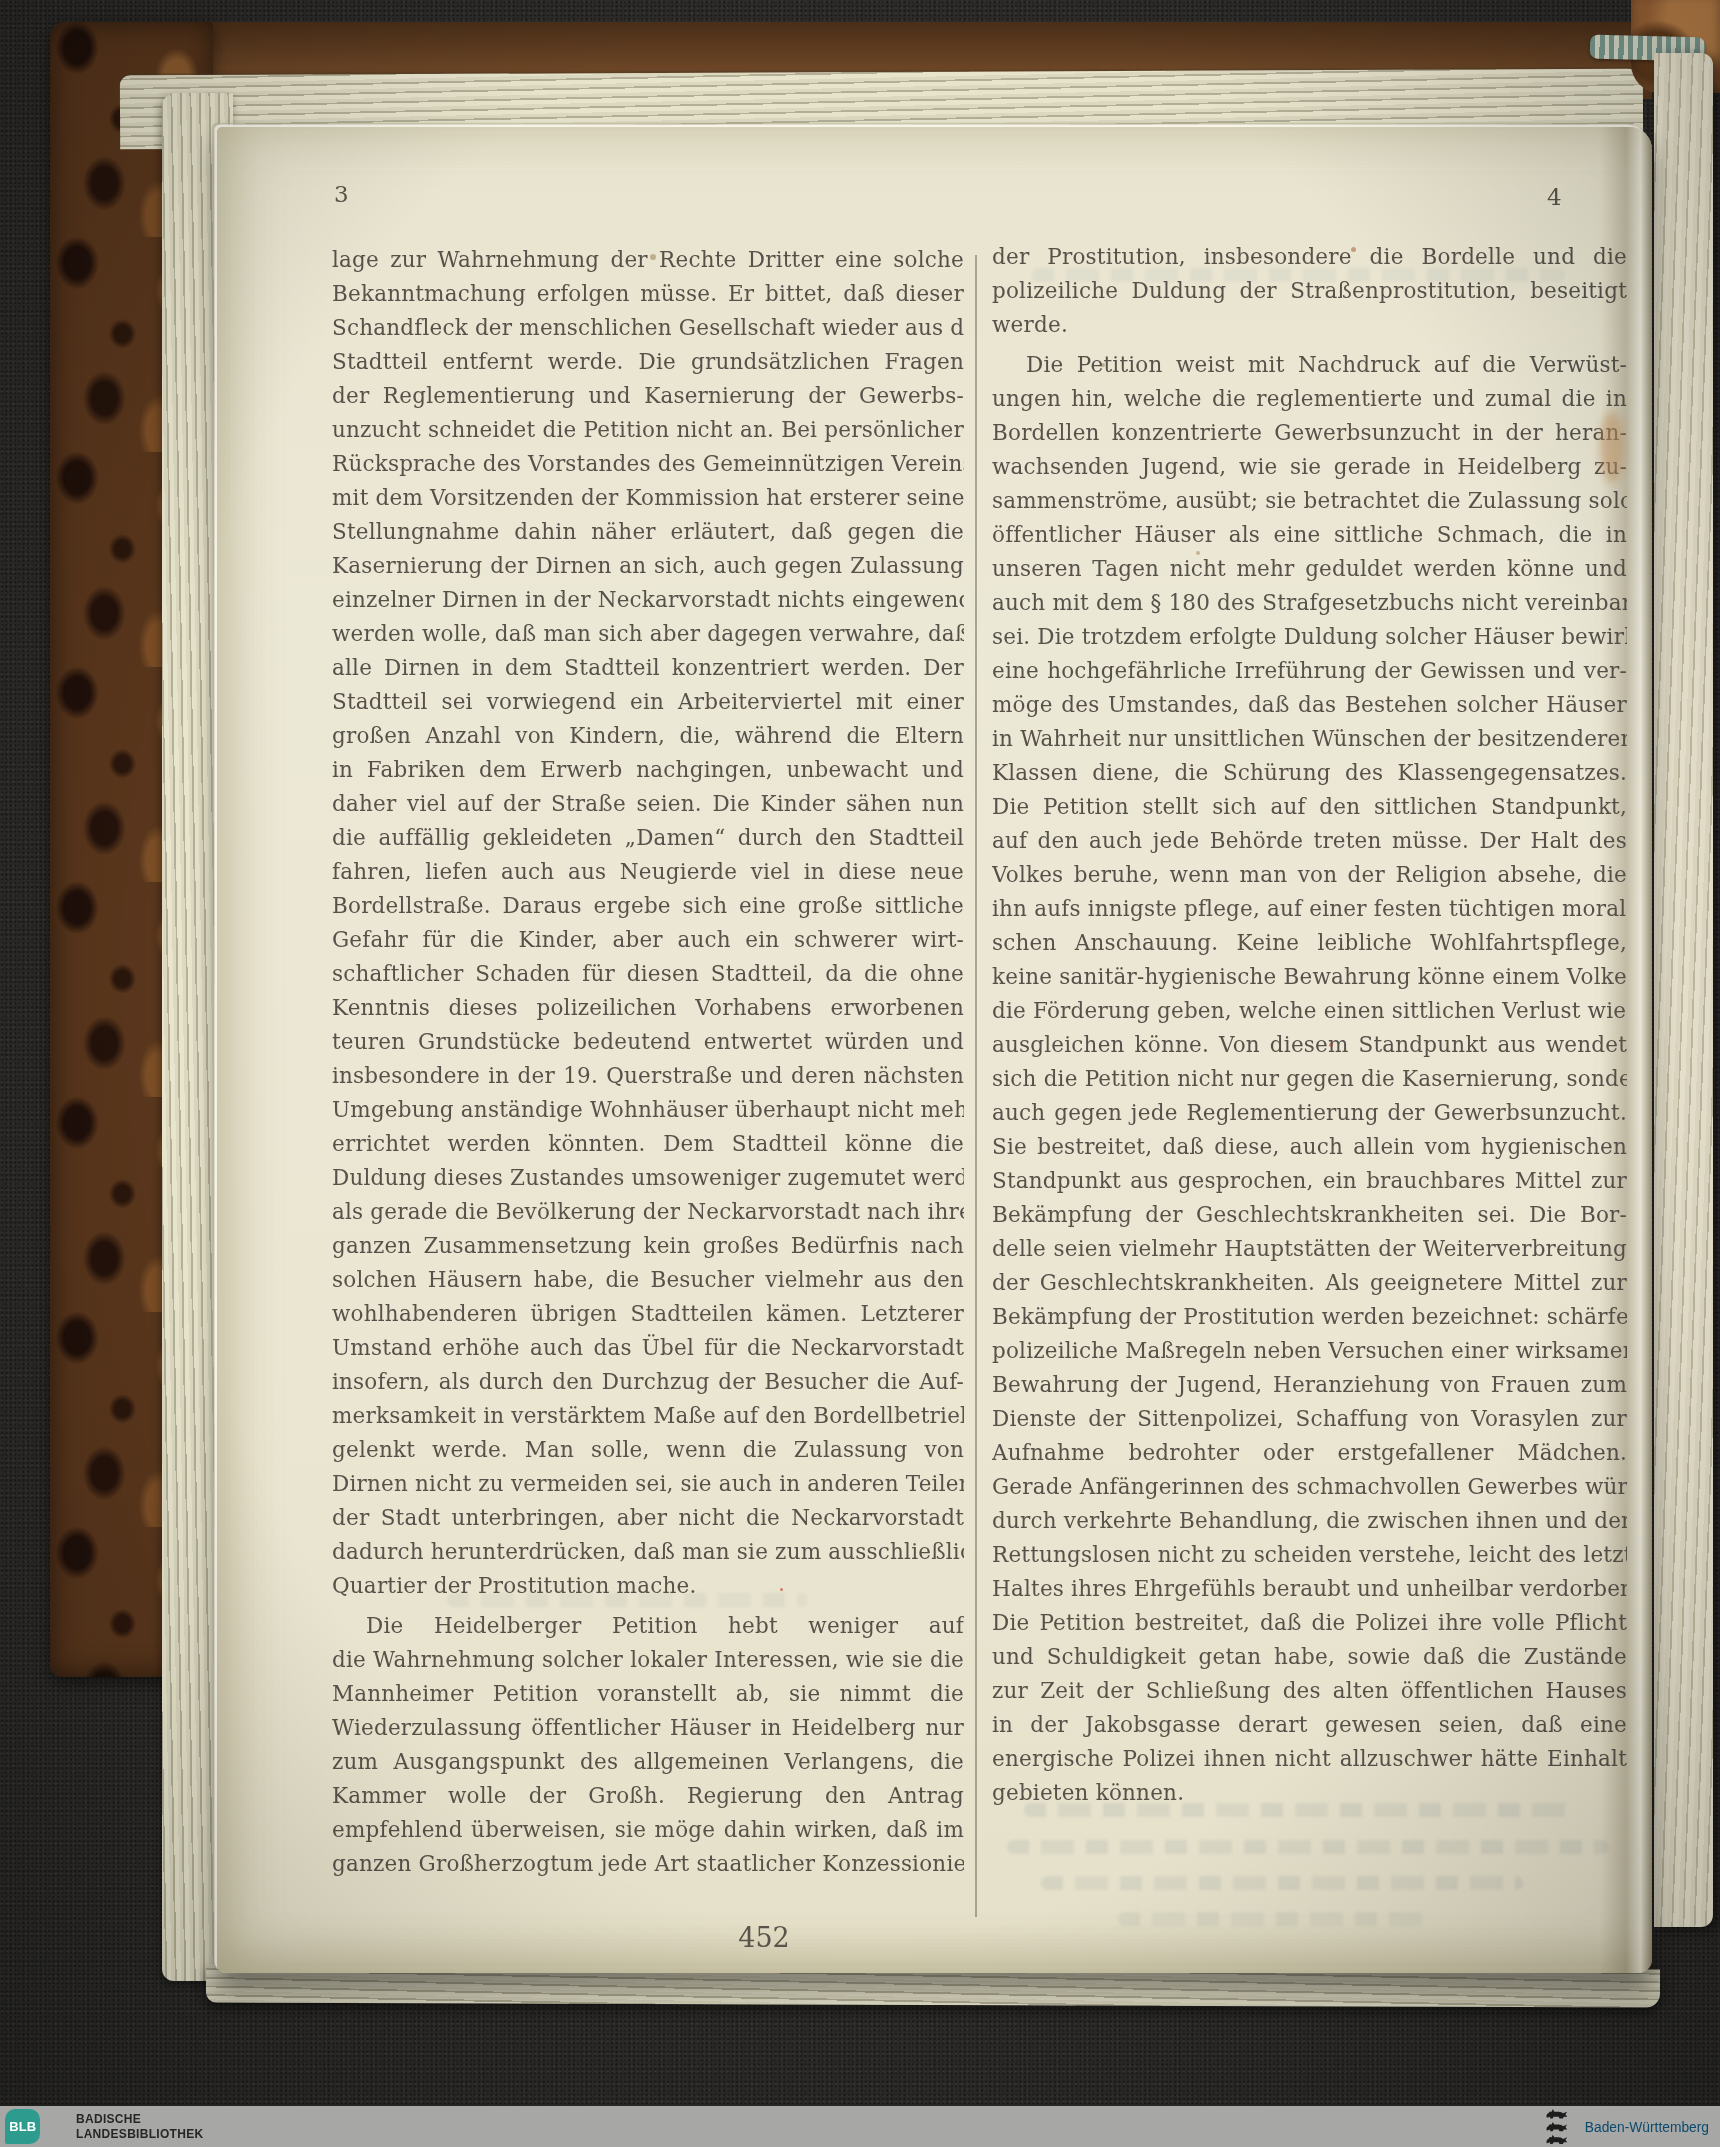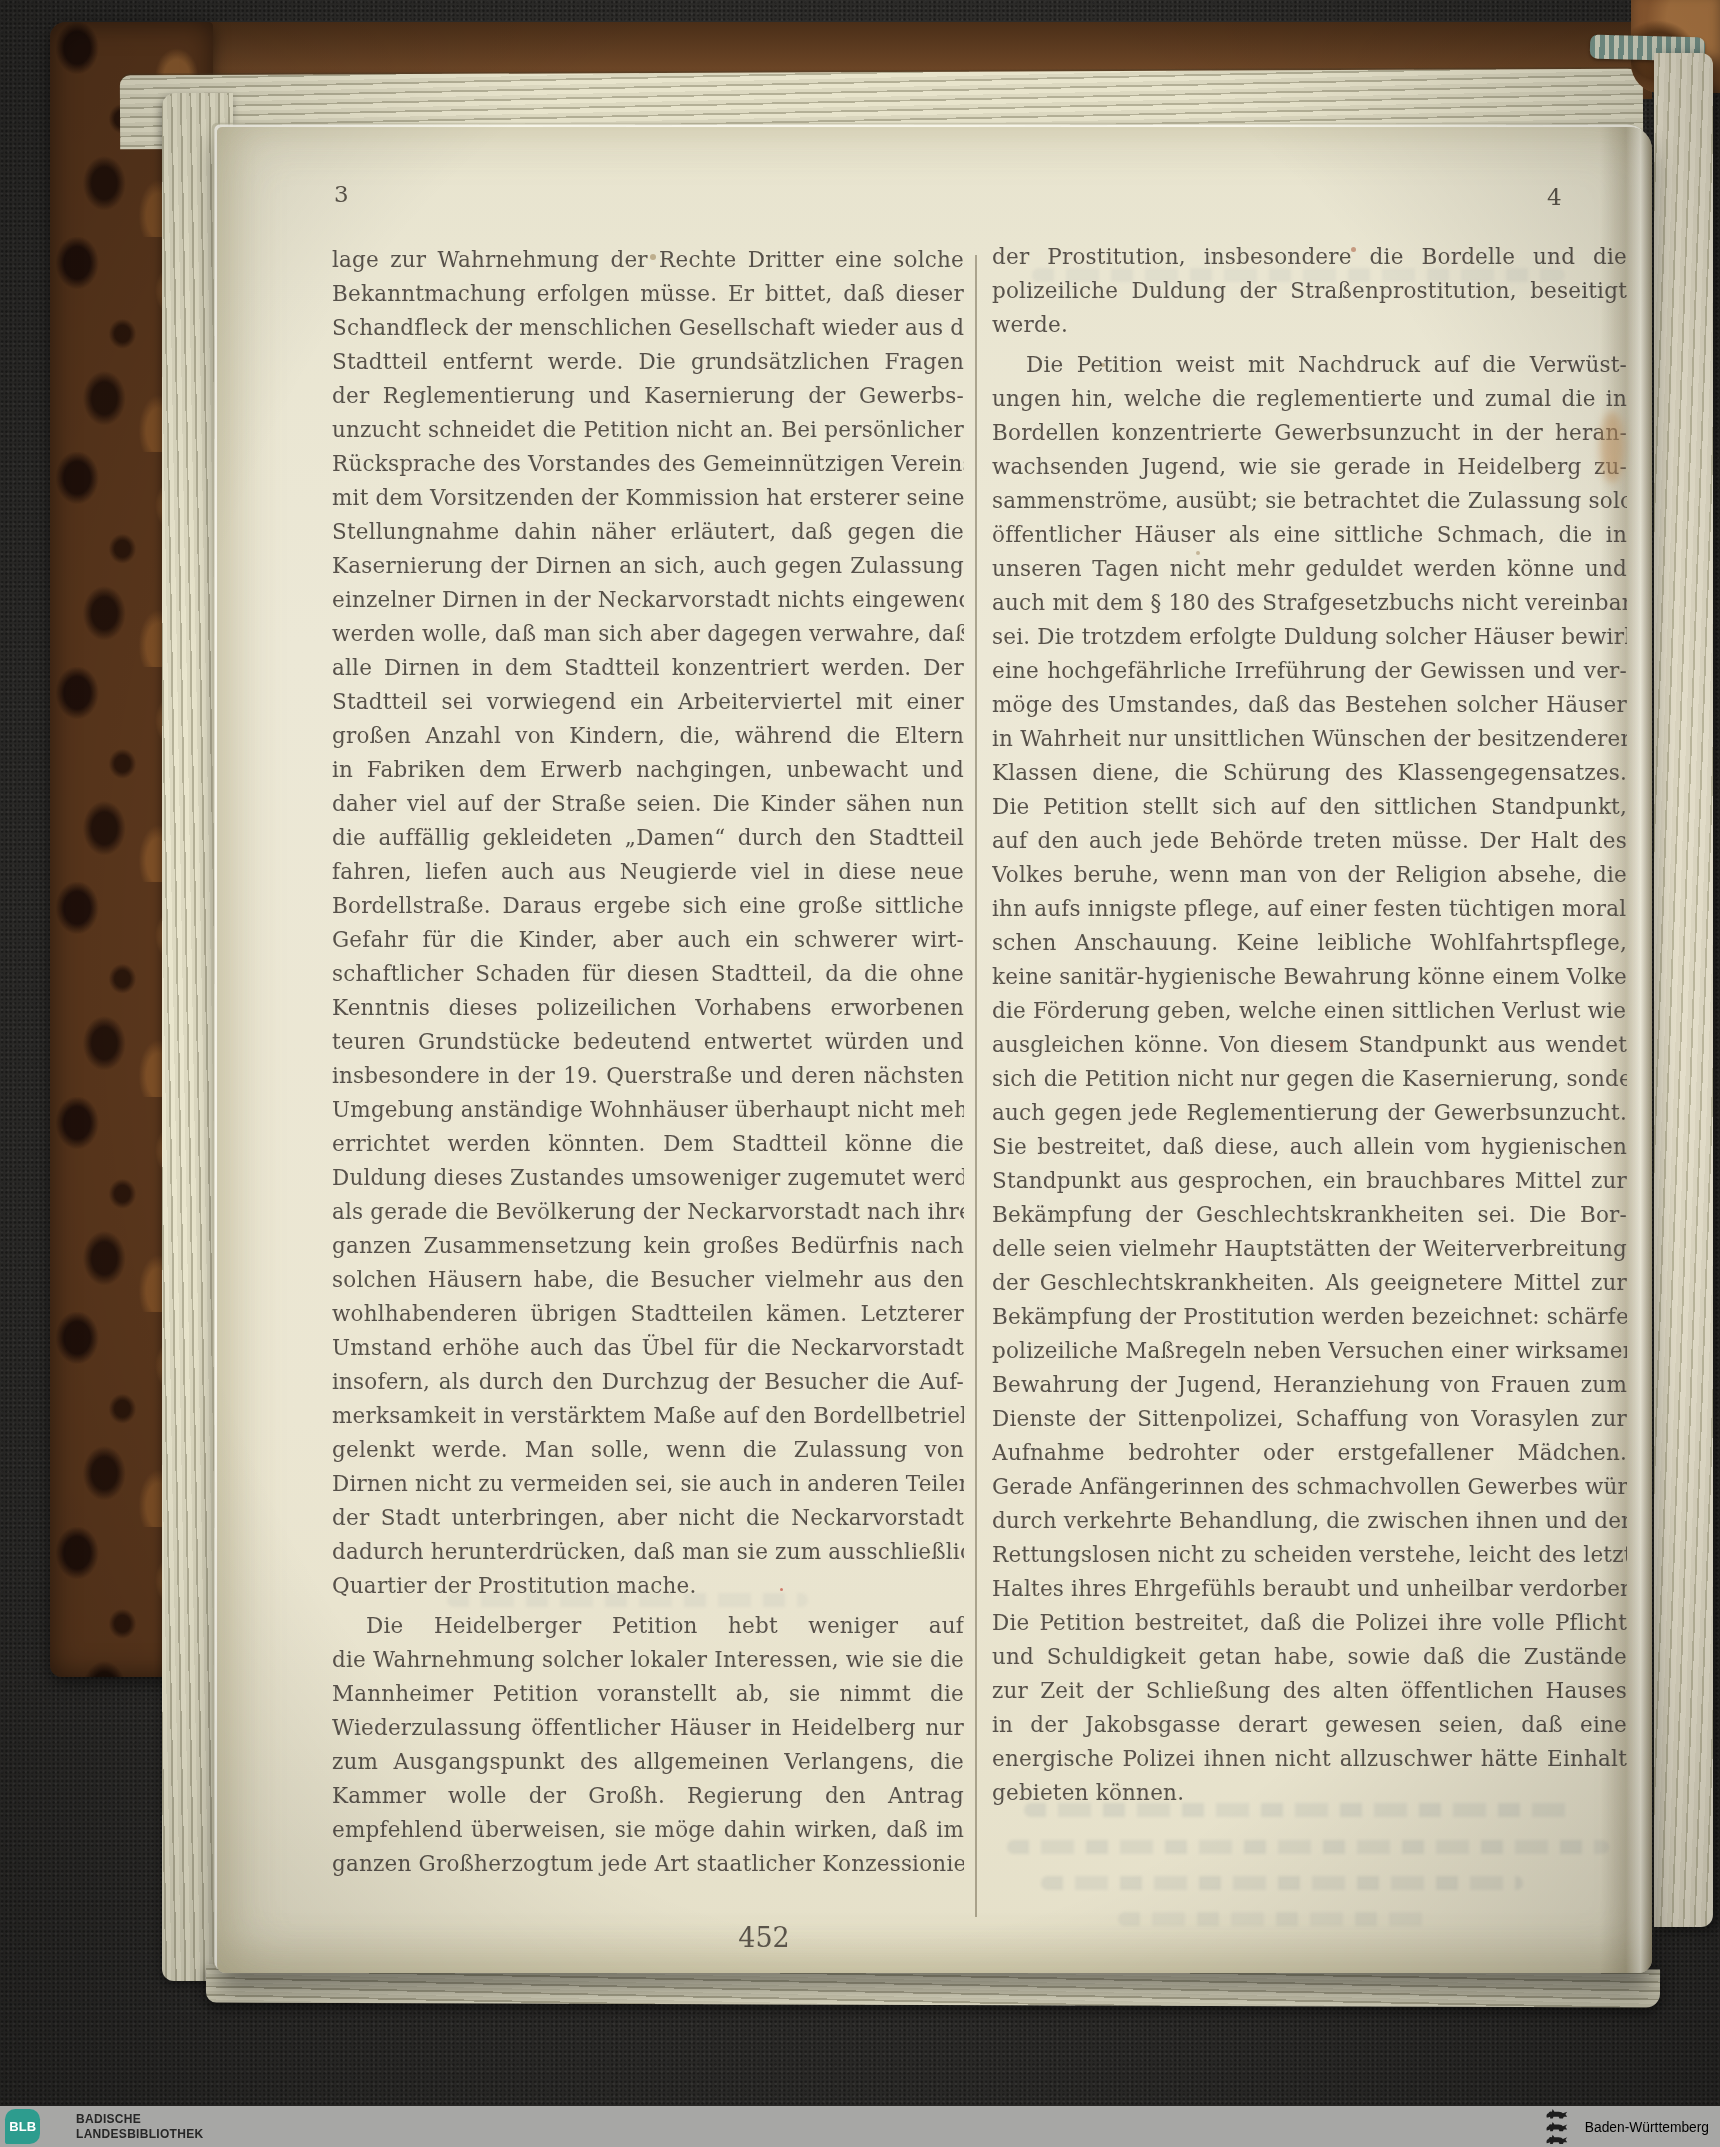--- a/index.html
+++ b/index.html
@@ -92,21 +92,21 @@
 
   
   .footer-bar{position:absolute;left:0;bottom:0;width:1721px;height:42px;z-index:7;
     background:#a7a7a5;font-family:"Liberation Sans", sans-serif;}
   .blb-badge{position:absolute;left:5.2px;top:3.4px;width:35px;height:35px;border-radius:10.3px 10.3px 10.3px 2.6px;
     display:flex;align-items:center;justify-content:center;color:#fff;font-weight:bold;font-size:13px;}
   .library-name{position:absolute;left:52px;top:6px;font-size:12px;font-weight:bold;color:#272727;
     letter-spacing:0.3px;line-height:14.6px;margin-left:24px;}
   .state-brand{position:absolute;right:12px;top:0;height:42px;display:flex;align-items:center;gap:10.3px;}
   .state-brand svg{display:block;}
-  .state-name{font-size:13.8px;color:#000000;}
+  .state-name{font-size:13.8px;color:#0c4a6e;}
 </style>
 </head>
 <body>
 
 <div class="stage">
   <div class="cover-top"></div>
   <div class="cover-left"></div>
   <div class="stack-top"></div>
   <div class="stack-left"></div>
   <div class="stack-bottom"></div>

